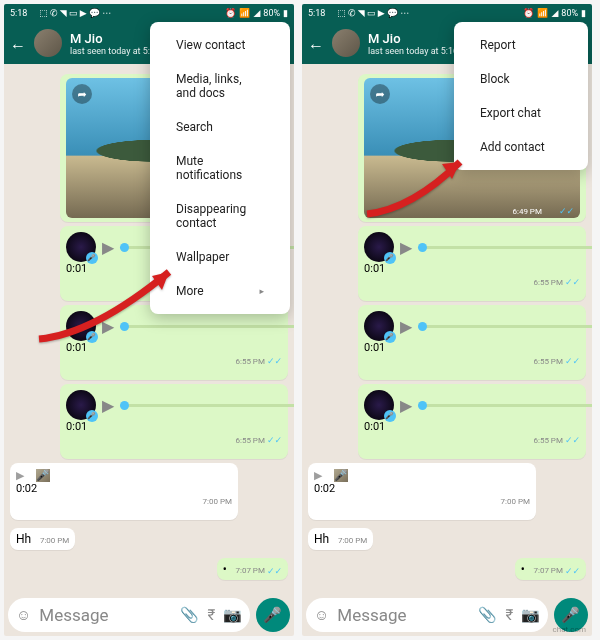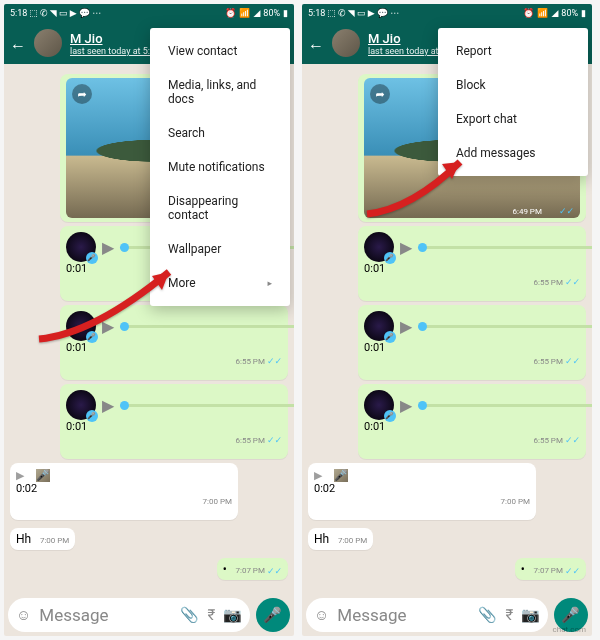--- a/index.html
+++ b/index.html
@@ -9,25 +9,25 @@
     display: flex;
     gap: 8px;
     padding: 4px;
     width: 600px;
     height: 640px;
     font-size: 11px;
   }
   .phone { width: 290px; height: 632px; background:#ECE5DD; position:relative; overflow:hidden; border-radius:2px; }
   .statusbar { height:18px; background:#075E54; color:#fff; display:flex; justify-content:space-between; align-items:center; padding:0 6px; font-size:9px; }
   .statusbar .icons { display:flex; gap:3px; align-items:center;}
-  .sb-left { display:flex; gap:2px; align-items:center;}
+  .sb-left { display:flex; gap:12px; align-items:center;}
   .appbar { height:42px; background:#075E54; color:#fff; display:flex; align-items:center; padding:0 6px; gap:8px;}
   .appbar .back { font-size:16px; }
   .avatar { width:28px; height:28px; border-radius:50%; background:linear-gradient(135deg,#8a7f6e,#5e5648); flex-shrink:0;}
-  .appbar .title-block { flex:1; min-width:0;text-decoration:underline; }
+  .appbar .title-block { flex:1; min-width:0; }
   .appbar .name { font-weight:500; font-size:13px;}
   .appbar .status { font-size:9px; opacity:.9; white-space:nowrap; overflow:hidden; text-overflow:ellipsis;}
   .appbar .actions { display:flex; gap:14px; font-size:14px;}
   .chat { position:absolute; top:60px; bottom:40px; left:0; right:0; padding:6px; overflow:hidden;}
   .bubble { border-radius:8px; padding:4px 6px; margin:4px 0; position:relative; max-width:82%; box-shadow:0 1px 0 rgba(0,0,0,.06);}
   .bubble.sent { background:#DCF8C6; margin-left:auto;}
   .bubble.sent.media { width:82%; }
   .bubble.recv { background:#fff; }
   .img-msg { height:140px; border-radius:6px; background:linear-gradient(180deg,#6ec1e4 0%,#3a8fb7 55%,#c8b98f 56%,#756a52 100%); position:relative; overflow:hidden;}
   .img-msg::after{content:"";position:absolute;left:0;right:0;top:40%;height:30%;background:radial-gradient(ellipse at 40% 40%,#3c5a3c 30%,transparent 31%),radial-gradient(ellipse at 70% 45%,#2d4a2d 25%,transparent 26%); }
@@ -45,21 +45,21 @@
   .recv-voice .play{color:#9e9e9e;}
   .recv-voice .track{background:#ddd;}
   .recv-voice .av{background:linear-gradient(135deg,#b0a890,#7a6f5a);}
   .recv-voice{display:flex;align-items:center;gap:6px;width:185px;}
   .txt{font-size:12px;}
   .inputbar{position:absolute;bottom:4px;left:4px;right:4px;display:flex;align-items:center;gap:6px;}
   .inputfield{flex:1;background:#fff;border-radius:20px;height:34px;display:flex;align-items:center;padding:0 8px;gap:8px;color:#888;}
   .inputfield .ico{font-size:15px;color:#888;}
   .inputfield .ph{flex:1;font-size:17px;}
   .micbtn{width:34px;height:34px;border-radius:50%;background:#00897B;color:#fff;display:flex;align-items:center;justify-content:center;font-size:15px;}
-  .menu{position:absolute;top:24px;right:4px;background:#fff;border-radius:3px;box-shadow:0 4px 16px rgba(0,0,0,.25);padding:6px 4px;width:140px;z-index:10;}
+  .menu{position:absolute;top:18px;right:4px;background:#fff;border-radius:8px;box-shadow:0 4px 16px rgba(0,0,0,.25);padding:6px 12px;width:140px;z-index:10;}
   .menu-item{padding:10px 14px;font-size:12px;color:#222;display:flex;justify-content:space-between;align-items:center;}
   .menu-item .chev{color:#888;font-size:9px;}
   .arrow{position:absolute;z-index:11;pointer-events:none;}
   .arrow svg{filter:drop-shadow(0 1px 1px rgba(0,0,0,.3));}
   .watermark{position:absolute;bottom:2px;right:6px;font-size:8px;color:rgba(0,0,0,.35);}
 </style>
 </head>
 <body>
 
 <div class="phone">
@@ -346,32 +346,32 @@
     <div class="inputfield">
       <span class="ico">☺</span>
       <span class="ph">Message</span>
       <span class="ico">📎</span>
       <span class="ico">₹</span>
       <span class="ico">📷</span>
     </div>
     <div class="micbtn">🎤</div>
   </div>
 
-  <div class="menu" style="width:150px;">
+  <div class="menu" style="width:134px;">
     <div class="menu-item">
         <span>Report</span>
       </div>
     <div class="menu-item">
         <span>Block</span>
       </div>
     <div class="menu-item">
         <span>Export chat</span>
       </div>
     <div class="menu-item">
-        <span>Add messages</span>
+        <span>Add contact</span>
       </div>
   </div>
   <div class="arrow" style="left:60px;top:150px;">
     <svg width="110" height="70">
         <path d="M5,60 Q50,55 98,8" stroke="#d62020" stroke-width="7" fill="none"></path>
         <polygon points="98,8 80,10 90,25" fill="#d62020"></polygon>
       </svg>
   </div>
   <div class="watermark">chat.com</div>
 </div>

